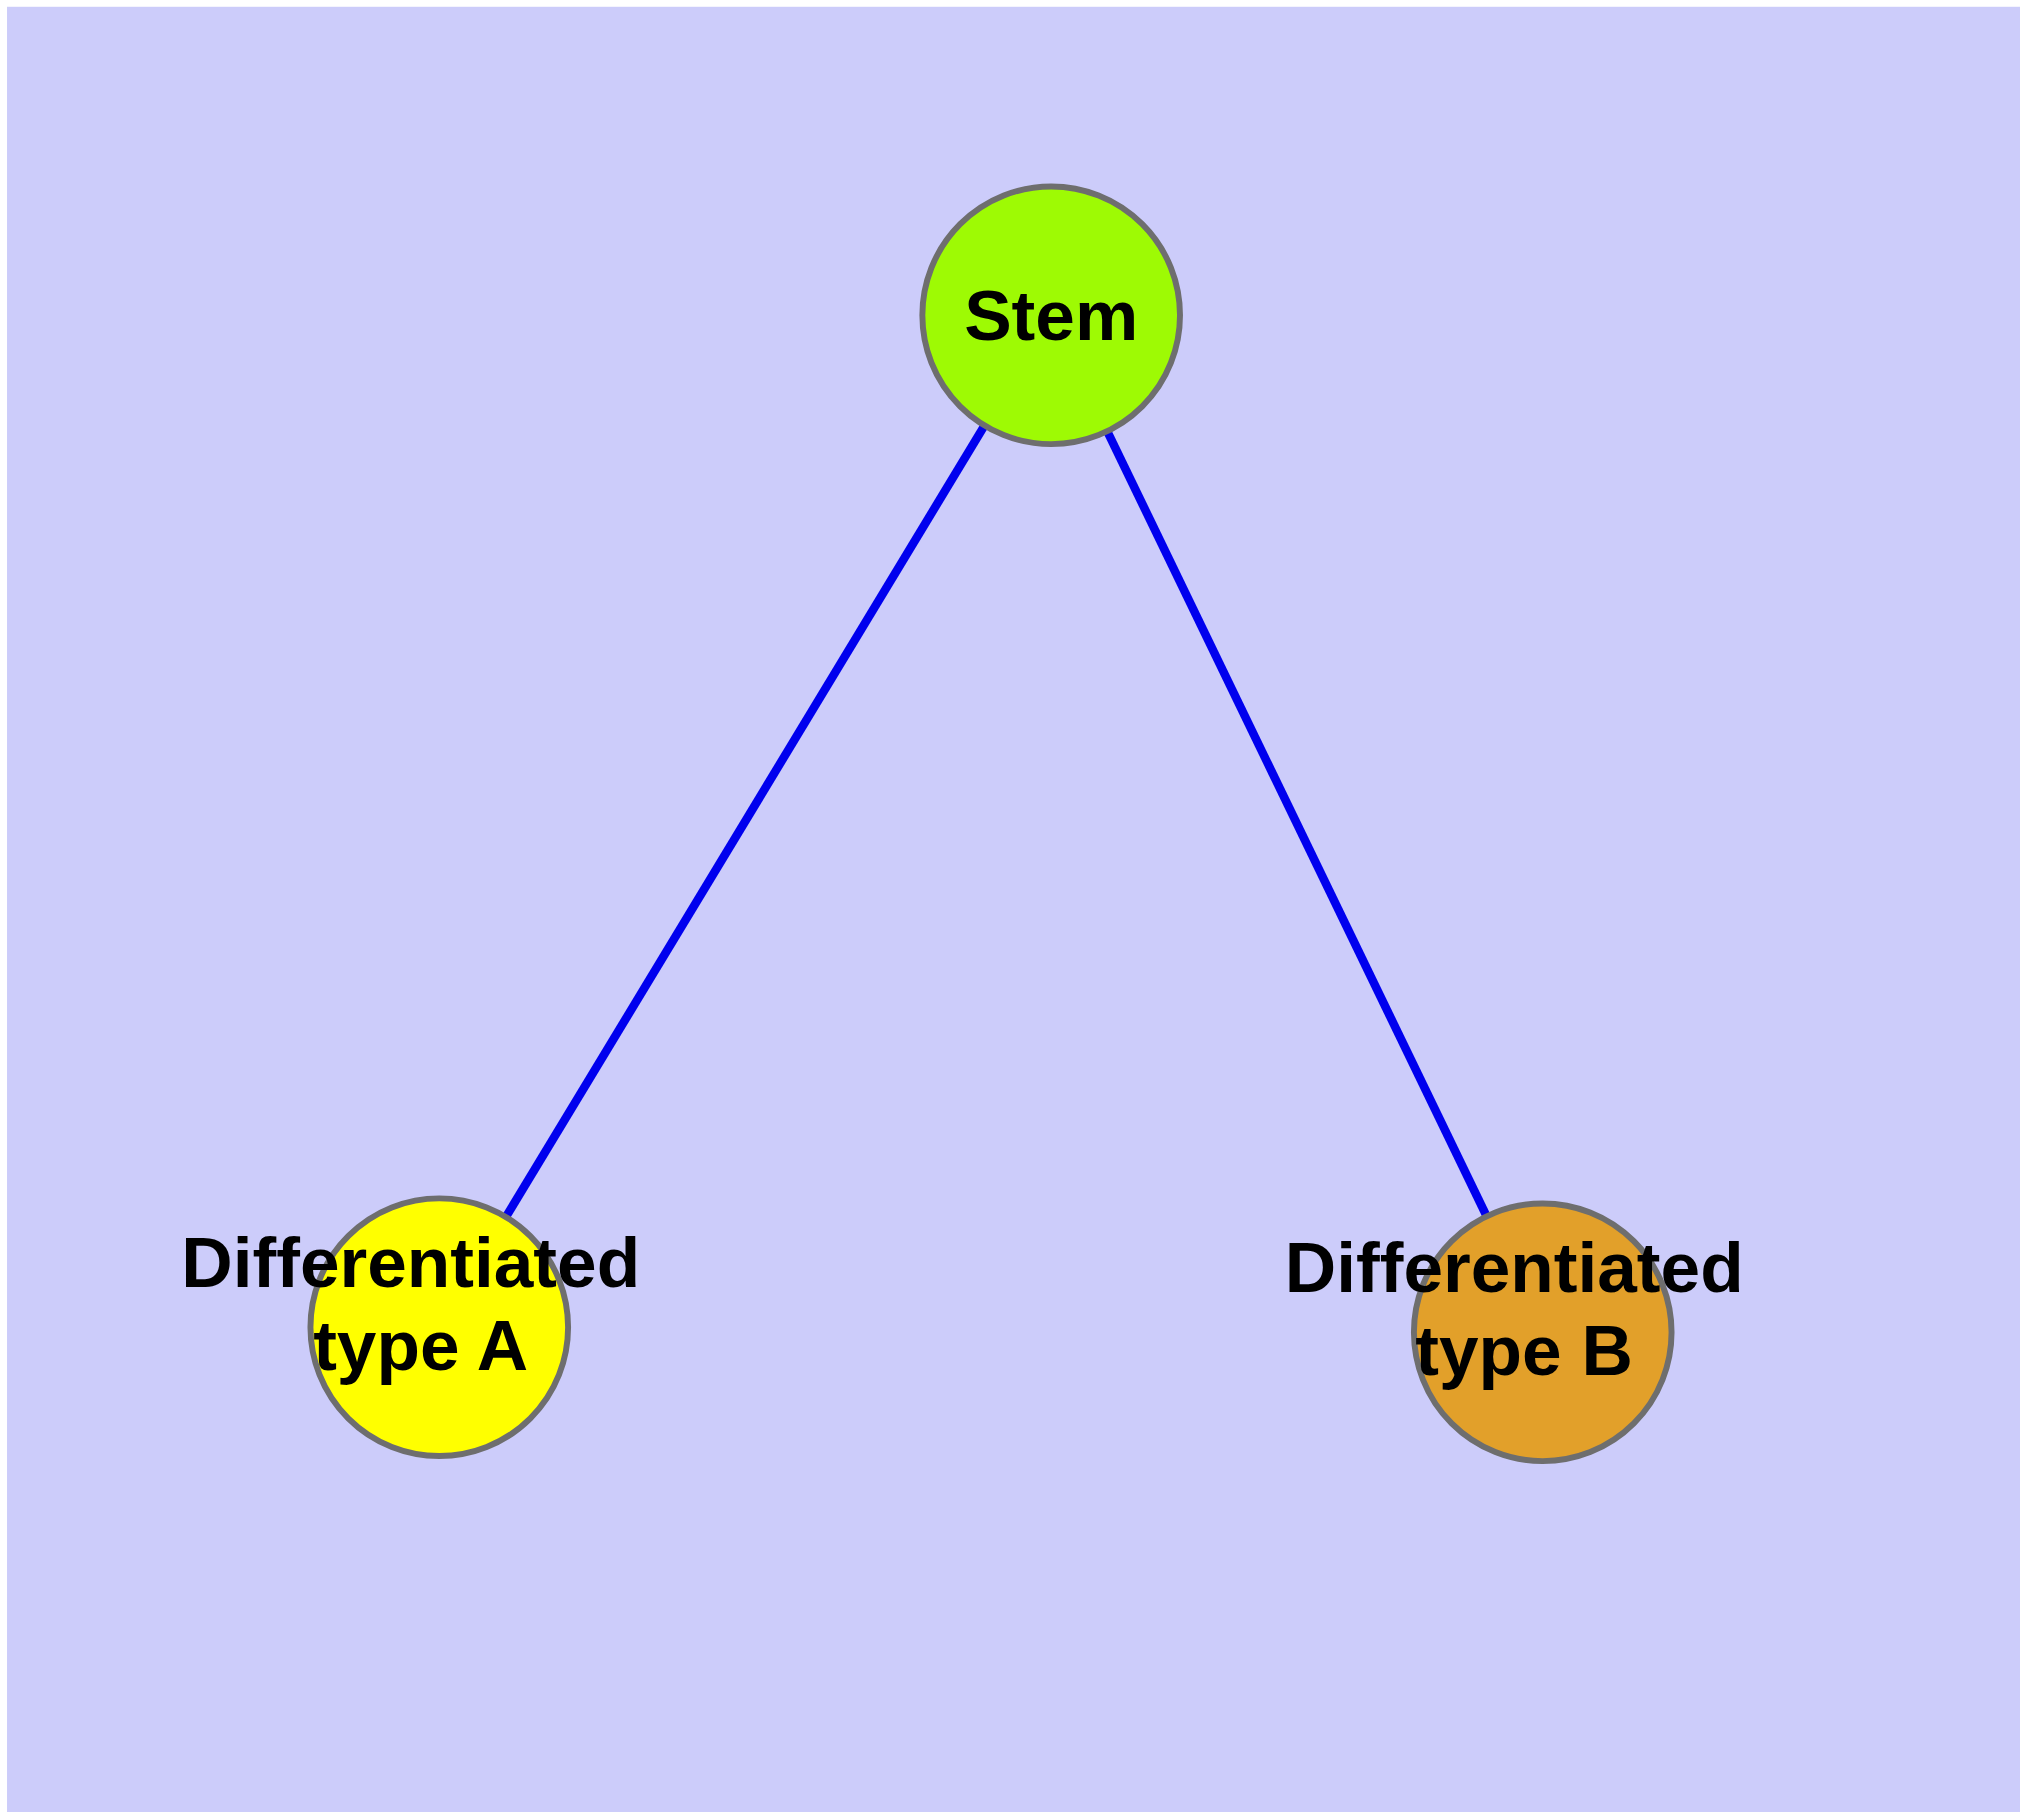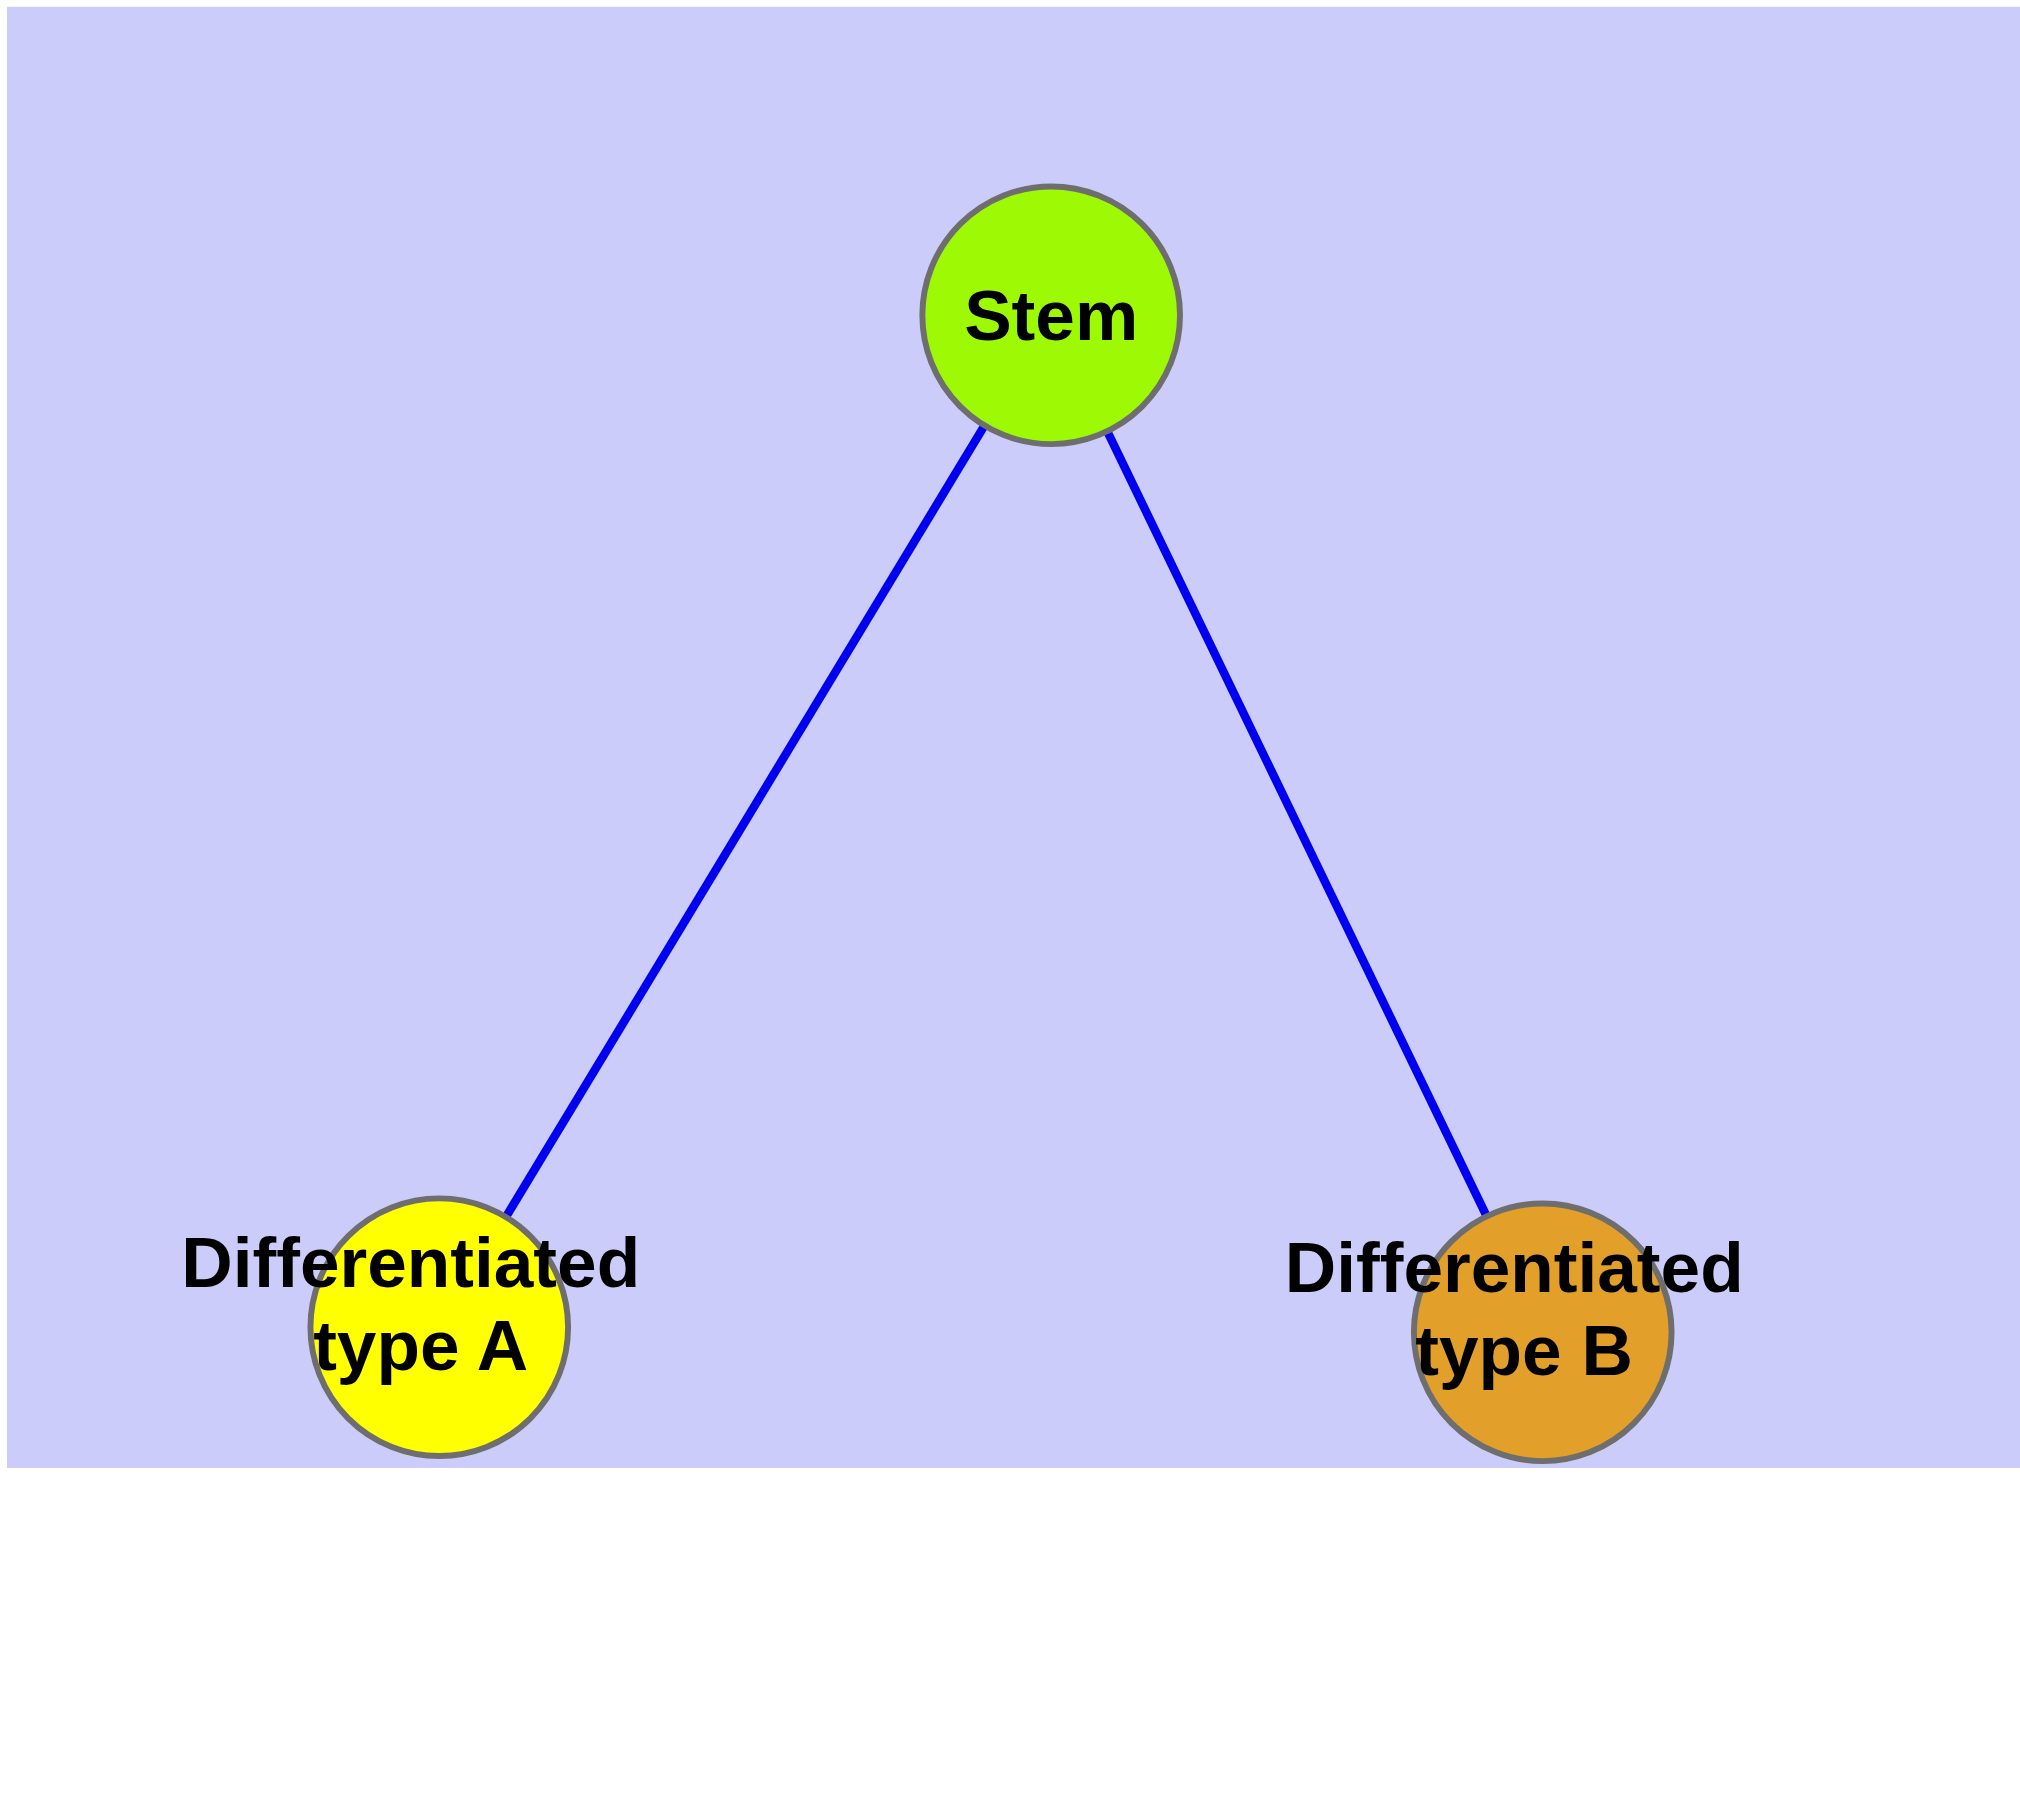--- a/index.html
+++ b/index.html
@@ -3,21 +3,21 @@
 <meta charset="utf-8">
 <style>
   html, body {
     margin: 0;
     padding: 0;
     background: #ffffff;
   }
   #canvas {
     position: relative;
     width: 2021px;
-    height: 1468px;
+    height: 1812px;
     background: #ffffff;
     overflow: hidden;
     font-family: "Liberation Sans", sans-serif;
   }
   #graph-svg {
     position: absolute;
     left: 0;
     top: 0;
     width: 2021px;
     height: 1812px;

